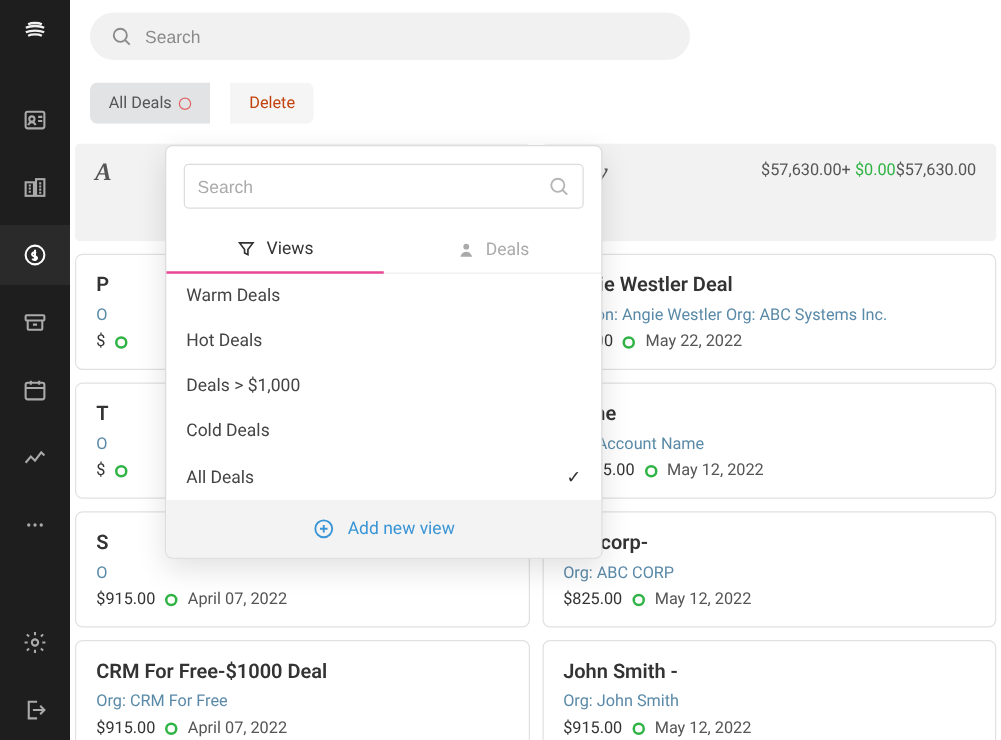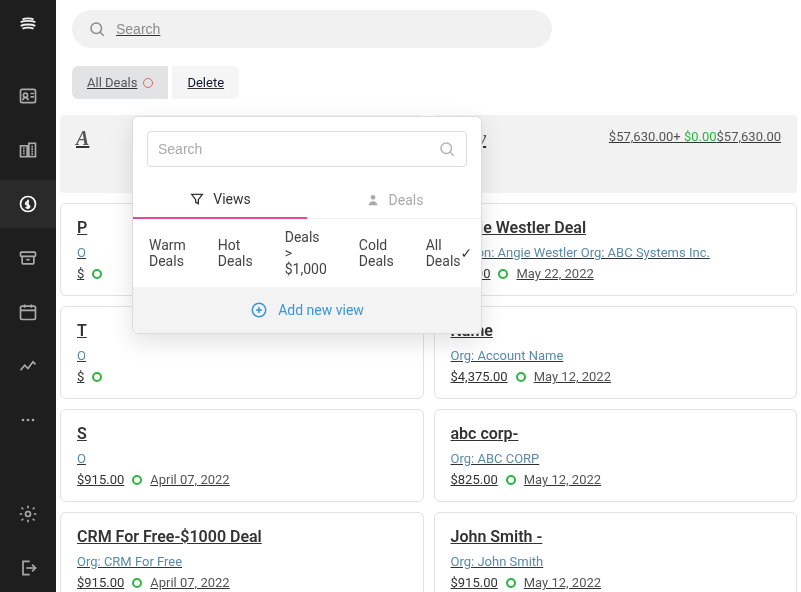--- a/index.html
+++ b/index.html
@@ -1,17 +1,17 @@
 <!DOCTYPE html>
 <html><head>
 <meta charset="utf-8">
 <style>
   * { box-sizing: border-box; margin: 0; padding: 0; }
   html, body { width: 801px; height: 592px; overflow: hidden; font-family: -apple-system, "Segoe UI", Roboto, Arial, sans-serif; color: #333; }
-  .app { display: flex; width: 100%; height: 100%; text-decoration: underline; }
+  .app { display: flex; width: 100%; height: 100%; }
 
   
   .sidebar { width: 56px; background: #1e1e1e; color: #ccc; display: flex; flex-direction: column; align-items: center; padding-top: 12px; gap: 6px; flex-shrink: 0; }
   .logo-dot { width: 24px; height: 24px; display: flex; align-items: center; justify-content: center; margin-bottom: 30px; }
   .nav-item { width: 56px; height: 48px; display: flex; align-items: center; justify-content: center; color: #aaa; cursor: pointer; }
   .nav-item.active { background: #2a2a2a; color: #fff; }
   .nav-spacer { flex: 1; }
   .icon { width: 20px; height: 20px; }
 
   
@@ -21,21 +21,21 @@
   .topbar { padding: 10px 16px 0 16px; }
   .search-wrap { display: flex; align-items: center; gap: 10px; background: #f1f1f1; border-radius: 22px; padding: 8px 16px; width: 480px; height: 38px; }
   .search-wrap svg { color: #8b8b8b; }
   .search-wrap input { border: none; background: transparent; outline: none; font-size: 14px; flex: 1; color: #444; }
   .search-wrap input::placeholder { color: #8b8b8b; }
 
   
   .filter-row { padding: 18px 16px 16px 16px; display: flex; gap: 0; }
   .pill { font-size: 13px; padding: 8px 14px; border: 1px solid transparent; border-radius: 6px; cursor: pointer; display: inline-flex; align-items: center; gap: 6px; }
   .pill.all { background: #e1e3e5; color: #555; }
-  .pill.delete { background: #f5f5f5; color: #0f172a; margin-left: 4px; border-top-left-radius: 0; border-bottom-left-radius: 0; }
+  .pill.delete { background: #f5f5f5; color: #c2410c; margin-left: 16px; border-top-left-radius: 0; border-bottom-left-radius: 0; }
   .pill.all { border-top-right-radius: 0; border-bottom-right-radius: 0; }
   .circle-x { width: 10px; height: 10px; border: 1.5px solid #e06666; border-radius: 50%; display: inline-block; position: relative; }
 
   
   .content { display: flex; gap: 10px; padding: 0 4px 0 4px; }
   .col { flex: 1; display: flex; flex-direction: column; gap: 10px; min-width: 0; }
 
   .month-header { background: #f2f2f2; padding: 12px 16px; border-radius: 4px; display: flex; align-items: flex-start; justify-content: space-between; height: 78px; }
   .month-title { font-size: 20px; font-weight: 700; color: #555; font-style: italic; font-family: Georgia, serif; }
   .month-totals { display: flex; flex-direction: row; align-items: flex-end; font-size: 13px; color: #555; line-height: 1.5; }
@@ -52,21 +52,21 @@
   .dropdown { position: absolute; top: 116px; left: 76px; width: 350px; background: #fff; border: 1px solid #dcdcdc; border-radius: 6px; box-shadow: 0 8px 24px rgba(0,0,0,0.12); z-index: 50; overflow: hidden; }
   .dd-search-wrap { padding: 14px; }
   .dd-search { display: flex; align-items: center; border: 1px solid #dcdcdc; border-radius: 4px; padding: 8px 10px; }
   .dd-search input { border: none; outline: none; flex: 1; font-size: 14px; color: #444; }
   .dd-search input::placeholder { color: #aaa; }
   .dd-search svg { color: #b5b5b5; }
   .dd-tabs { display: flex; border-bottom: 1px solid #eee; }
   .dd-tab { flex: 1; display: flex; align-items: center; justify-content: center; gap: 8px; padding: 10px 0; font-size: 14px; cursor: pointer; color: #555; }
   .dd-tab.active { color: #333; border-bottom: 2px solid #e84895; margin-bottom: -1px; }
   .dd-tab.inactive { color: #aaa; }
-  .dd-list { display: flex; flex-direction: row; }
+  .dd-list { display: flex; flex-direction: column; }
   .dd-item { padding: 10px 16px; font-size: 14px; display: flex; justify-content: space-between; align-items: center; cursor: pointer; color: #444; }
   .dd-item .check { color: #333; font-size: 14px; }
   .dd-add { display: flex; align-items: center; gap: 10px; padding: 14px 16px; background: #f3f3f3; cursor: pointer; justify-content: center; }
   .dd-add svg { color: #3a95d6; }
   .dd-add span { color: #3a95d6; font-size: 14px; }
 
   
   svg { display: block; }
 </style>
 </head>

